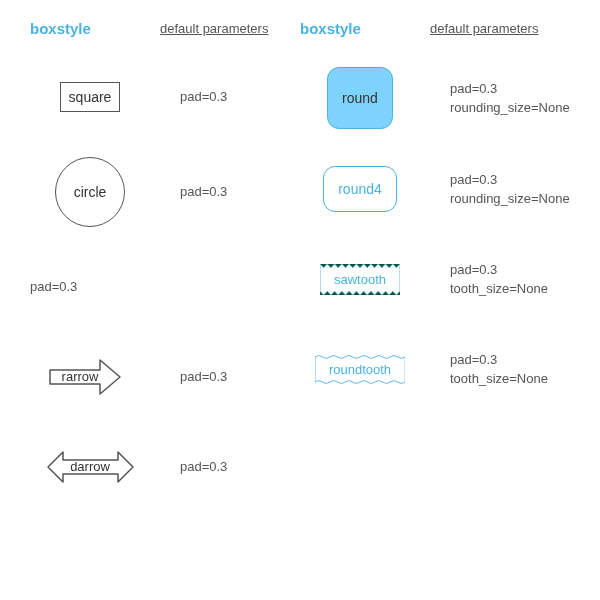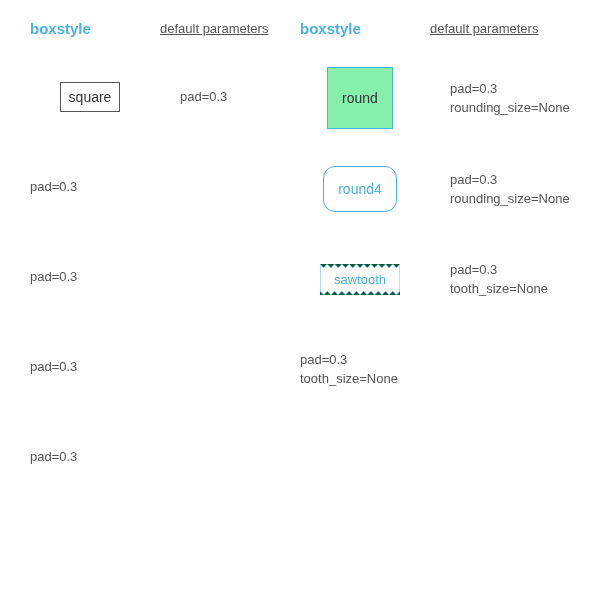--- a/index.html
+++ b/index.html
@@ -65,25 +65,25 @@
       border: 1.5px solid #555;
       padding: 6px 8px;
       font-size: 14px;
       color: #333;
       background: #fff;
     }
 
     
     .box-round {
       border: 1.5px solid #4ab3e0;
-      border-radius: 0;
+      border-radius: 12px;
       padding: 22px 14px;
       font-size: 14px;
       color: #333;
-      background: #86efac;
+      background: #7dd3fc;
     }
 
     
     .box-round4 {
       border: 1.5px solid #4ab3e0;
       border-radius: 12px;
       padding: 14px 14px;
       font-size: 14px;
       color: #4ab3e0;
       background: #fff;
@@ -159,32 +159,51 @@
     <div class="row">
       <div class="shape-container">
         <div class="box-square">
           <span>square</span>
         </div>
       </div>
       <div class="params">pad=0.3</div>
     </div>
 
     <div class="row">
-      <div class="params">pad=0.3</div>
-    </div>
-
-    <div class="row">
-      <div class="params">pad=0.3</div>
-    </div>
-
-    <div class="row">
-      <div class="params">pad=0.3</div>
-    </div>
-
-    <div class="row">
+      <div class="shape-container">
+        <div class="circle-shape">
+          <span>circle</span>
+        </div>
+      </div>
+      <div class="params">pad=0.3</div>
+    </div>
+
+    <div class="row">
+      <div class="params">pad=0.3</div>
+    </div>
+
+    <div class="row">
+      <div class="shape-container">
+        <svg width="100" height="50" viewBox="0 0 100 50">
+
+          <polygon points="10,18 60,18 60,8 80,25 60,42 60,32 10,32" fill="white" stroke="#555" stroke-width="1.5" stroke-linejoin="round"></polygon>
+          <text x="40" y="29" text-anchor="middle" font-size="13" fill="#333" font-family="Arial">rarrow</text>
+        </svg>
+      </div>
+      <div class="params">pad=0.3</div>
+    </div>
+
+    <div class="row">
+      <div class="shape-container">
+        <svg width="115" height="55" viewBox="0 0 115 55">
+
+          <polygon points="15,27 30,12 30,20 85,20 85,12 100,27 85,42 85,34 30,34 30,42" fill="white" stroke="#555" stroke-width="1.5" stroke-linejoin="round"></polygon>
+          <text x="57" y="31" text-anchor="middle" font-size="13" fill="#333" font-family="Arial">darrow</text>
+        </svg>
+      </div>
       <div class="params">pad=0.3</div>
     </div>
   </div>
 
   <div class="column">
     <div class="col-header">
       <span class="col-header-title">boxstyle</span>
       <span class="col-header-params">default parameters</span>
     </div>
 
@@ -222,18 +241,29 @@
           </svg>
           <span style="color:#4ab3e0;font-size:13px;">sawtooth</span>
         </div>
       </div>
       <div class="params">
         pad=0.3<br>tooth_size=None
       </div>
     </div>
 
     <div class="row">
+      <div class="shape-container">
+        <div class="box-roundtooth">
+          <svg viewBox="0 0 120 42" xmlns="http://www.w3.org/2000/svg" preserveAspectRatio="none">
+
+            <path d="M0,4 Q5,0 10,4 Q15,8 20,4 Q25,0 30,4 Q35,8 40,4 Q45,0 50,4 Q55,8 60,4 Q65,0 70,4 Q75,8 80,4 Q85,0 90,4 Q95,8 100,4 Q105,0 110,4 Q115,8 120,4
+                     L120,38 Q115,42 110,38 Q105,34 100,38 Q95,42 90,38 Q85,34 80,38 Q75,42 70,38 Q65,34 60,38 Q55,42 50,38 Q45,34 40,38 Q35,42 30,38 Q25,34 20,38 Q15,42 10,38 Q5,34 0,38
+                     Z" fill="white" stroke="#4ab3e0" stroke-width="1.2"></path>
+          </svg>
+          <span style="color:#4ab3e0;font-size:13px;">roundtooth</span>
+        </div>
+      </div>
       <div class="params">
         pad=0.3<br>tooth_size=None
       </div>
     </div>
   </div>
 </div>
 
 </body></html>

